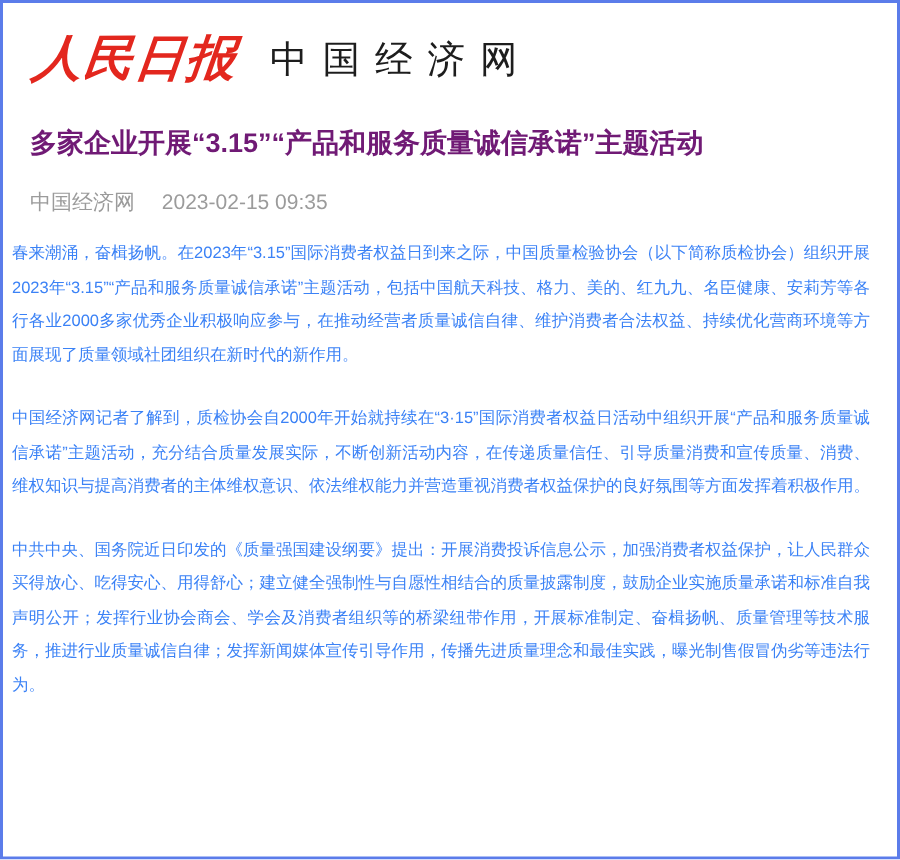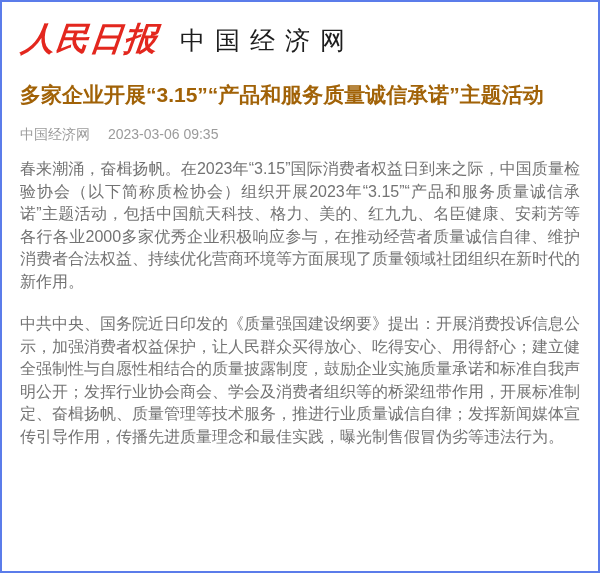--- a/index.html
+++ b/index.html
@@ -37,56 +37,57 @@
     margin-left: 22px;
     font-size: 25px;
     color: #1d1d1d;
     letter-spacing: 10px;
     white-space: nowrap;
     line-height: 1;
     padding-top: 4px;
   }
   .title {
     margin: 21px 18px 0 18px;
-    font-size: 21px;
+    font-size: 18px;
     line-height: 28px;
     font-weight: bold;
-    color: #a16207;
+    color: #701a75;
   }
   .meta {
     margin: 17px 18px 0 18px;
     font-size: 14px;
     color: #9b9b9b;
   }
   .meta .source { margin-right: 14px; }
   .article {
-    margin: 14px 18px 0 18px;
-    font-size: 16px;
+    margin: 14px 18px 0 6px;
+    font-size: 11px;
     line-height: 22.5px;
-    color: #737373;
+    color: #3b82f6;
     text-align: justify;
   }
   .article p { margin-bottom: 20px; }
 </style>
 </head>
 <body>
 
 <div class="page">
 
   <div class="header">
     <div class="logo">人民日报</div>
     <div class="slogan">中国经济网</div>
   </div>
 
   <h1 class="title">多家企业开展“3.15”“产品和服务质量诚信承诺”主题活动</h1>
 
   <div class="meta">
     <span class="source">中国经济网</span>
-    <span class="timestamp">2023-03-06 09:35</span>
+    <span class="timestamp">2023-02-15 09:35</span>
   </div>
 
   <div class="article">
     <p>春来潮涌，奋楫扬帆。在2023年“3.15”国际消费者权益日到来之际，中国质量检验协会（以下简称质检协会）组织开展2023年“3.15”“产品和服务质量诚信承诺”主题活动，包括中国航天科技、格力、美的、红九九、名臣健康、安莉芳等各行各业2000多家优秀企业积极响应参与，在推动经营者质量诚信自律、维护消费者合法权益、持续优化营商环境等方面展现了质量领域社团组织在新时代的新作用。</p>
+    <p>中国经济网记者了解到，质检协会自2000年开始就持续在“3·15”国际消费者权益日活动中组织开展“产品和服务质量诚信承诺”主题活动，充分结合质量发展实际，不断创新活动内容，在传递质量信任、引导质量消费和宣传质量、消费、维权知识与提高消费者的主体维权意识、依法维权能力并营造重视消费者权益保护的良好氛围等方面发挥着积极作用。</p>
     <p>中共中央、国务院近日印发的《质量强国建设纲要》提出：开展消费投诉信息公示，加强消费者权益保护，让人民群众买得放心、吃得安心、用得舒心；建立健全强制性与自愿性相结合的质量披露制度，鼓励企业实施质量承诺和标准自我声明公开；发挥行业协会商会、学会及消费者组织等的桥梁纽带作用，开展标准制定、奋楫扬帆、质量管理等技术服务，推进行业质量诚信自律；发挥新闻媒体宣传引导作用，传播先进质量理念和最佳实践，曝光制售假冒伪劣等违法行为。</p>
 
   </div>
 
 </div>
 
 </body></html>

